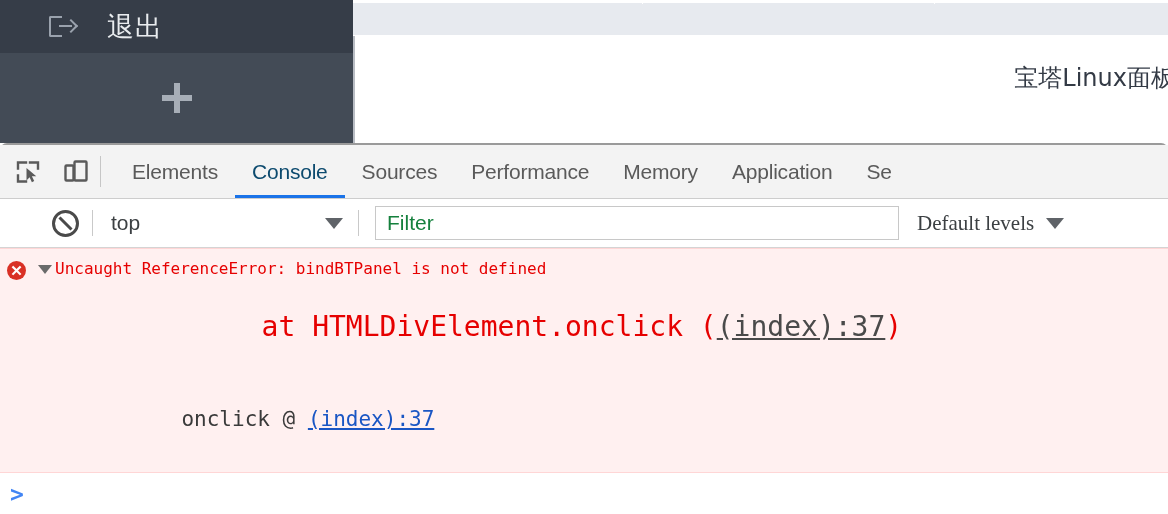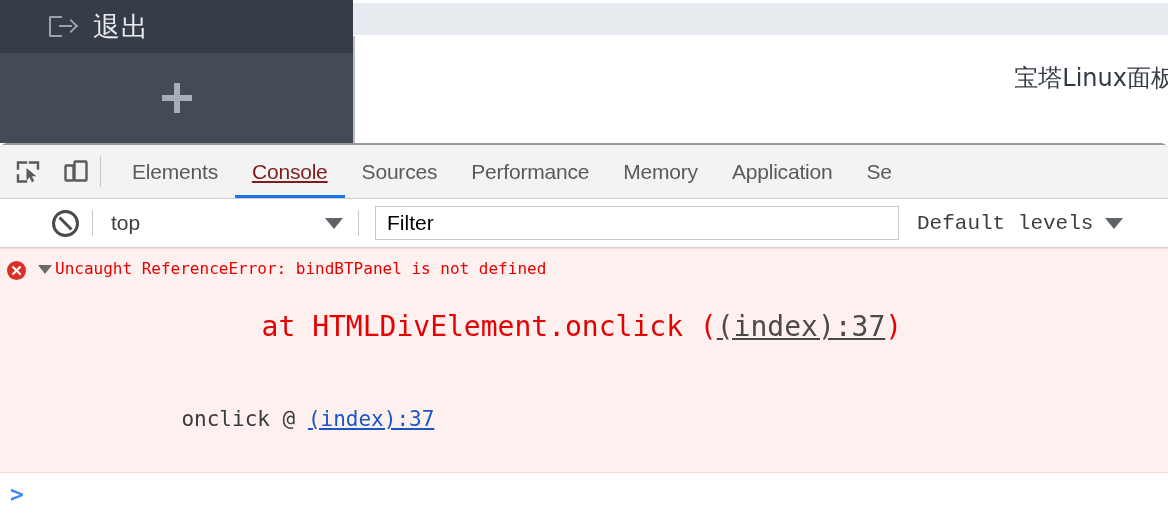--- a/index.html
+++ b/index.html
@@ -73,21 +73,21 @@
   .logout-icon .arrow-head {
     position: absolute;
     left: 18px; top: 7px;
     width: 8px;
     height: 8px;
     border-top: 2px solid #9aa2ad;
     border-right: 2px solid #9aa2ad;
     transform: rotate(45deg);
   }
   .logout-label {
-    margin-left: 19px;
+    margin-left: 33px;
     color: #e9ecef;
     font-size: 27px;
     line-height: 1;
     font-family: "DejaVu Sans", "Liberation Sans", sans-serif;
     letter-spacing: 1px;
   }
   .sidebar-add {
     position: absolute;
     left: 0; top: 53px;
     width: 353px;
@@ -217,22 +217,21 @@
     display: flex;
     align-items: center;
     font-size: 21px;
     color: #5a5a5a;
     font-family: "Liberation Sans", sans-serif;
     white-space: nowrap;
     position: relative;
     letter-spacing: -0.2px;
   }
   .dt-tab.active {
-    color: #7f1d1d;
-    text-decoration: underline;
+    color: #0c4a6e;
   }
   .dt-tab.active::after {
     content: "";
     position: absolute;
     left: 0; right: 0; bottom: 0;
     height: 3px;
     background: #1a73e8;
   }
 
   
@@ -300,35 +299,35 @@
     width: 524px;
     height: 34px;
     margin-left: 16px;
     border: 1px solid #c8c8c8;
     background: #ffffff;
     box-sizing: border-box;
     display: flex;
     align-items: center;
     padding-left: 11px;
     font-size: 21px;
-    color: #000000;
+    color: #15803d;
     font-family: "Liberation Sans", sans-serif;
   }
   .levels-select {
     display: flex;
     align-items: center;
     margin-left: 18px;
     height: 48px;
     position: relative;
     padding-right: 8px;
   }
   .levels-label {
     font-size: 21px;
     color: #3c4043;
-    font-family: Liberation Mono, monospace;
+    font-family: Liberation Serif, serif;
     text-align: right;
   }
   .caret-inline {
     margin-left: 12px;
     width: 0; height: 0;
     border-left: 9px solid transparent;
     border-right: 9px solid transparent;
     border-top: 11px solid #5f6368;
   }
 

